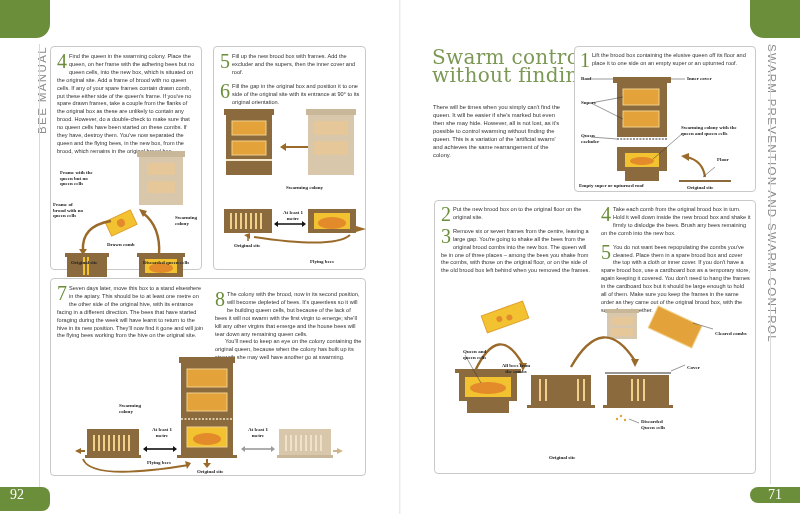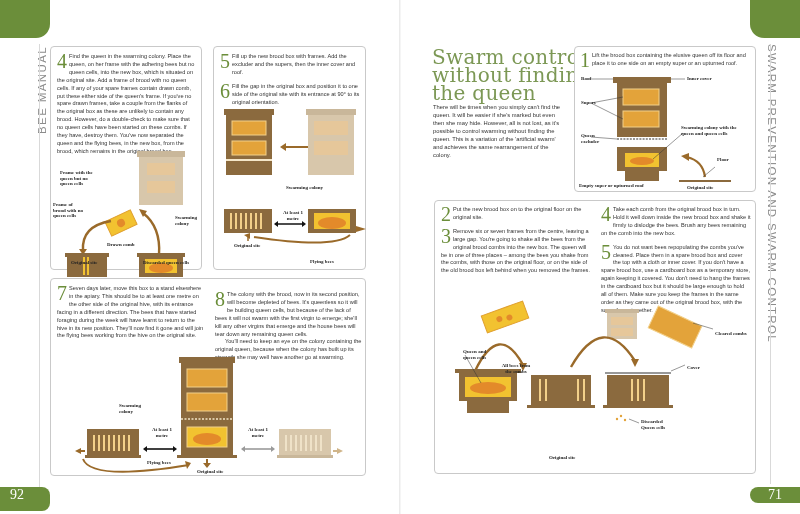--- a/index.html
+++ b/index.html
@@ -222,21 +222,20 @@
   <div class="tab-right"></div>
   <div class="run-right">
       <span>SWARM PREVENTION AND SWARM CONTROL</span>
     </div>
   <div class="rule-right"></div>
   <div class="pnum-right">71</div>
 
   <h1 class="title">
     <div>Swarm control</div>
     <div>without finding</div>
-    <div>the queen</div>
   </h1>
   <p class="intro">There will be times when you simply can't find the queen. It will be easier if she's marked but even then she may hide. However, all is not lost, as it's possible to control swarming without finding the queen. This is a variation of the 'artificial swarm' and achieves the same rearrangement of the colony.</p>
 
   <div class="panel" style="left:574px; top:46px; width:182px; height:146px;">
     <div class="step" style="padding:5px 5px 0 5px;">
       <span class="num">1</span>
       <p>Lift the brood box containing the elusive queen off its floor and place it to one side on an empty super or an upturned roof.</p>
     </div>
     <svg width="182" height="120" style="left:0; top:24px;">
       <rect x="38" y="6" width="58" height="6" fill="#8b6a3e"></rect>

